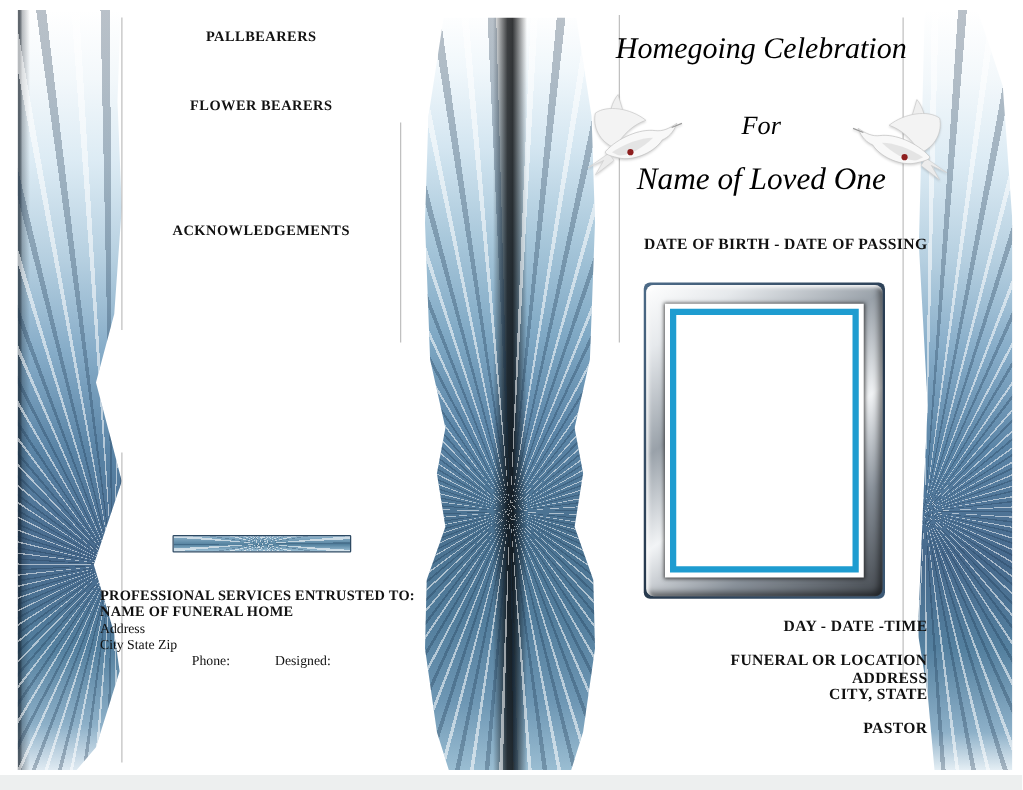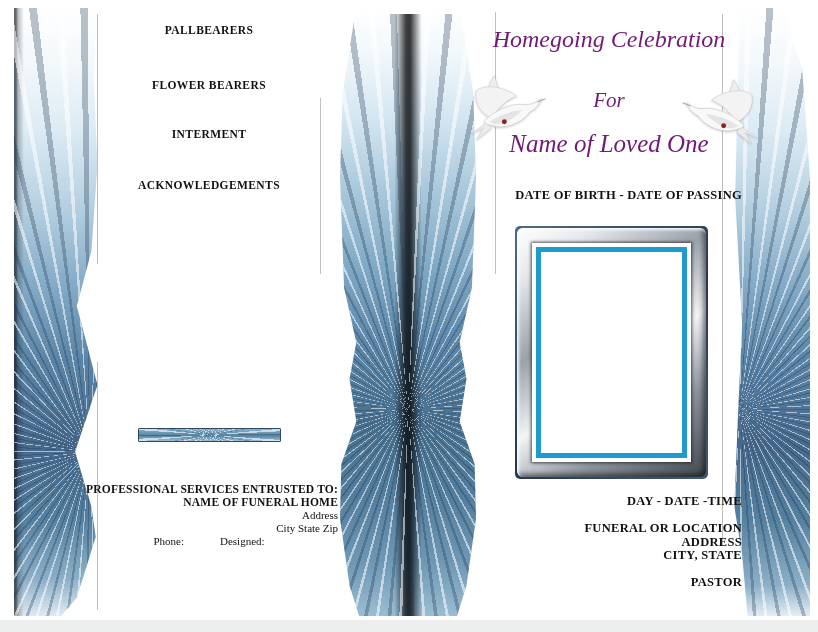--- a/index.html
+++ b/index.html
@@ -49,27 +49,27 @@
   #vlineB  { left:320px; top:98px;  height:176px; }
   #vlineC  { left:495px; top:12px;  height:262px; }
   #vlineD  { left:722px; top:14px;  height:532px; }
 
   .bottom-strip { position:absolute; left:0; top:620px; width:818px; height:12px; background:#edefef; }
 
   
   .caps { font-weight:bold; letter-spacing:.4px; }
   .heading-sm { position:absolute; left:94px; width:230px; text-align:center; font-size:11.5px; }
 
-  .services { position:absolute; left:80px; top:471px; width:258px; text-align:right; line-height:13px; font-size:11px;margin-top:12px; }
+  .services { position:absolute; left:80px; top:471px; width:258px; text-align:left; line-height:13px; font-size:11px; }
   .services .b { font-weight:bold; font-size:11.5px; letter-spacing:.2px; }
   .phone-row { display:flex; justify-content:center; gap:36px; }
   .credit { position:absolute; left:94px; top:572px; width:230px; text-align:center; font-size:11.5px; line-height:14px; }
 
   .script { position:absolute; left:484px; width:250px; text-align:center;
-            font-family:"Liberation Serif", cursive; font-style:italic; color:#701a75; }
+            font-family:"Liberation Serif", cursive; font-style:italic; color:#000000; }
   #script-title { top:26px;  font-size:24px; }
   #script-for   { top:88px;  font-size:21px; }
   #script-name  { top:130px; font-size:25px; }
 
   .rp-caps { position:absolute; left:480px; width:262px; text-align:right; font-weight:bold; letter-spacing:.3px; }
   #dates-line { top:188px; font-size:12.5px; }
   #daytime    { top:494px; font-size:12.5px; }
   #location   { top:522px; font-size:12.5px; line-height:13.5px; }
   #officiant  { top:576px; font-size:12.5px; line-height:13.5px; }
 
@@ -115,21 +115,20 @@
   <div class="band band-right"></div>
 
   <div class="vline" id="vlineA1"></div>
   <div class="vline" id="vlineA2"></div>
   <div class="vline" id="vlineB"></div>
   <div class="vline" id="vlineC"></div>
   <div class="vline" id="vlineD"></div>
 
   <div class="heading-sm caps" style="top:24px">PALLBEARERS</div>
   <div class="heading-sm caps" style="top:79px">FLOWER BEARERS</div>
-  <div class="heading-sm caps" style="top:128px">INTERMENT</div>
   <div class="heading-sm caps" style="top:179px">ACKNOWLEDGEMENTS</div>
 
   <div class="blue-bar"></div>
 
   <div class="services">
     <div class="b">PROFESSIONAL SERVICES ENTRUSTED TO:</div>
     <div class="b">NAME OF FUNERAL HOME</div>
     <div>Address</div>
     <div>City State Zip</div>
     <div class="phone-row">

